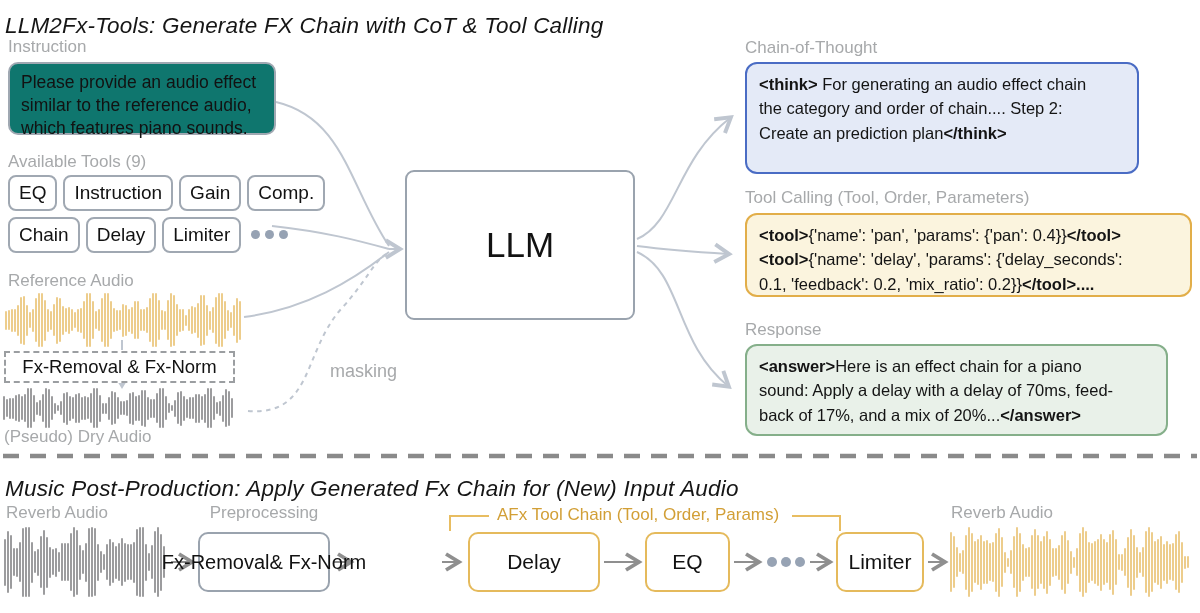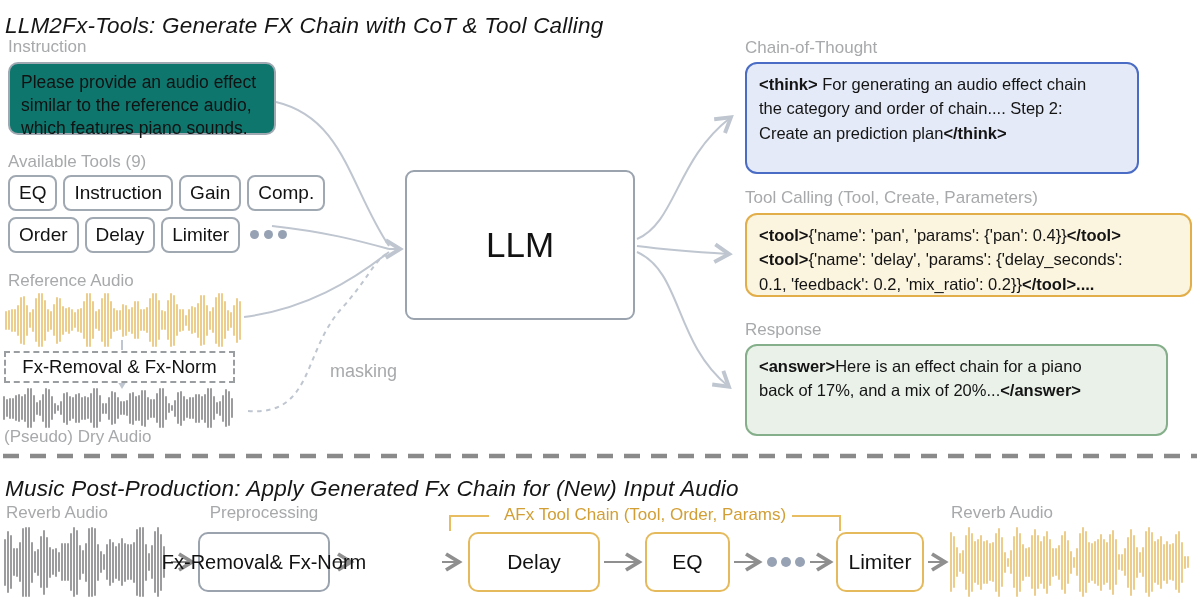--- a/index.html
+++ b/index.html
@@ -112,21 +112,21 @@
     </div>
 
   <div class="abs glabel" style="left:8px;top:152px;">Available Tools (9)</div>
   <div class="abs chip-row" style="left:8px;top:175px;">
     <span class="chip">EQ</span>
     <span class="chip">Instruction</span>
     <span class="chip">Gain</span>
     <span class="chip">Comp.</span>
   </div>
   <div class="abs chip-row" style="left:8px;top:217px;">
-    <span class="chip">Order</span>
+    <span class="chip">Chain</span>
     <span class="chip">Delay</span>
     <span class="chip">Limiter</span>
     <span class="dots3">
         <i></i>
         <i></i>
         <i></i>
       </span>
   </div>
 
   <div class="abs glabel" style="left:8px;top:271px;">Reference Audio</div>
@@ -299,30 +299,31 @@
 
   <div class="abs llmbox" style="left:405px;top:170px;width:230px;height:150px;">LLM</div>
 
   <div class="abs glabel" style="left:745px;top:38px;">Chain-of-Thought</div>
   <div class="abs msg blue lines" style="left:745px;top:62px;width:394px;height:112px;">
       <div><b>&lt;think&gt;</b><span> For generating an audio effect chain</span></div>
       <div><span>the category and order of chain.... Step 2:</span></div>
       <div><span>Create an prediction plan</span><b>&lt;/think&gt;</b></div>
     </div>
 
-  <div class="abs glabel" style="left:745px;top:188px;">Tool Calling (Tool, Create, Parameters)</div>
+  <div class="abs glabel" style="left:745px;top:188px;">Tool Calling (Tool, Order, Parameters)</div>
   <div class="abs msg gold lines" style="left:745px;top:213px;width:447px;height:84px;">
       <div><b>&lt;tool&gt;</b><span>{'name': 'pan', 'params': {'pan': 0.4}}</span><b>&lt;/tool&gt;</b></div>
       <div><b>&lt;tool&gt;</b><span>{'name': 'delay', 'params': {'delay_seconds':</span></div>
       <div><span>0.1, 'feedback': 0.2, 'mix_ratio': 0.2}}</span><b>&lt;/tool&gt;....</b></div>
     </div>
 
   <div class="abs glabel" style="left:745px;top:320px;">Response</div>
   <div class="abs msg green lines" style="left:745px;top:344px;width:423px;height:92px;">
       <div><b>&lt;answer&gt;</b><span>Here is an effect chain for a piano</span></div>
+      <div><span>sound: Apply a delay with a delay of 70ms, feed-</span></div>
       <div><span>back of 17%, and a mix of 20%...</span><b>&lt;/answer&gt;</b></div>
     </div>
 
   <div class="abs sec-title" style="left:5px;top:476px;">Music Post-Production: Apply Generated Fx Chain for (New) Input Audio</div>
 
   <div class="abs glabel" style="left:6px;top:503px;">Reverb Audio</div>
   <div class="abs wave gray" style="left:4px;top:527px;width:163px;height:70px;">
       <i style="height: 47px;"></i>
       <i style="height: 62px;"></i>
       <i style="height: 54px;"></i>
@@ -378,21 +379,21 @@
       <i style="height: 57px;"></i>
       <i style="height: 32px;"></i>
     </div>
 
   <div class="abs glabel" style="left:198px;top:503px;width:132px;text-align:center;">Preprocessing</div>
   <div class="abs fxbox graybrd lines" style="left:198px;top:532px;width:132px;">
       <div><span>Fx-Removal</span></div>
       <div><span>&amp; Fx-Norm</span></div>
     </div>
 
-  <div class="abs olabel" style="left:497px;top:505px;margin-left:7px;">AFx Tool Chain (Tool, Order, Params)</div>
+  <div class="abs olabel" style="left:497px;top:505px;">AFx Tool Chain (Tool, Order, Params)</div>
 
   <div class="abs fxbox goldbrd" style="left:468px;top:532px;width:132px;">Delay</div>
   <div class="abs fxbox goldbrd" style="left:645px;top:532px;width:85px;">EQ</div>
   <div class="abs fxbox goldbrd" style="left:836px;top:532px;width:88px;">Limiter</div>
 
   <div class="abs glabel" style="left:951px;top:503px;">Reverb Audio</div>
   <div class="abs wave yellow" style="left:950px;top:527px;width:241px;height:70px;">
       <i style="height: 60px;"></i>
       <i style="height: 52px;"></i>
       <i style="height: 30px;"></i>

